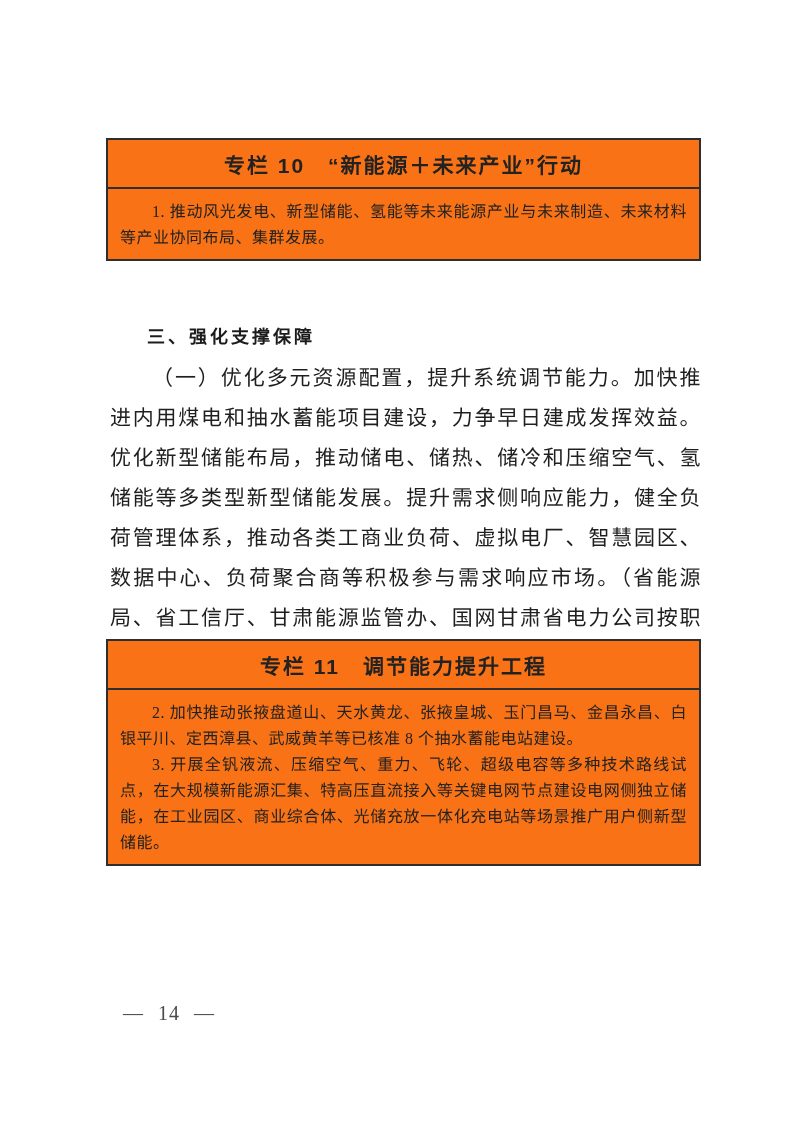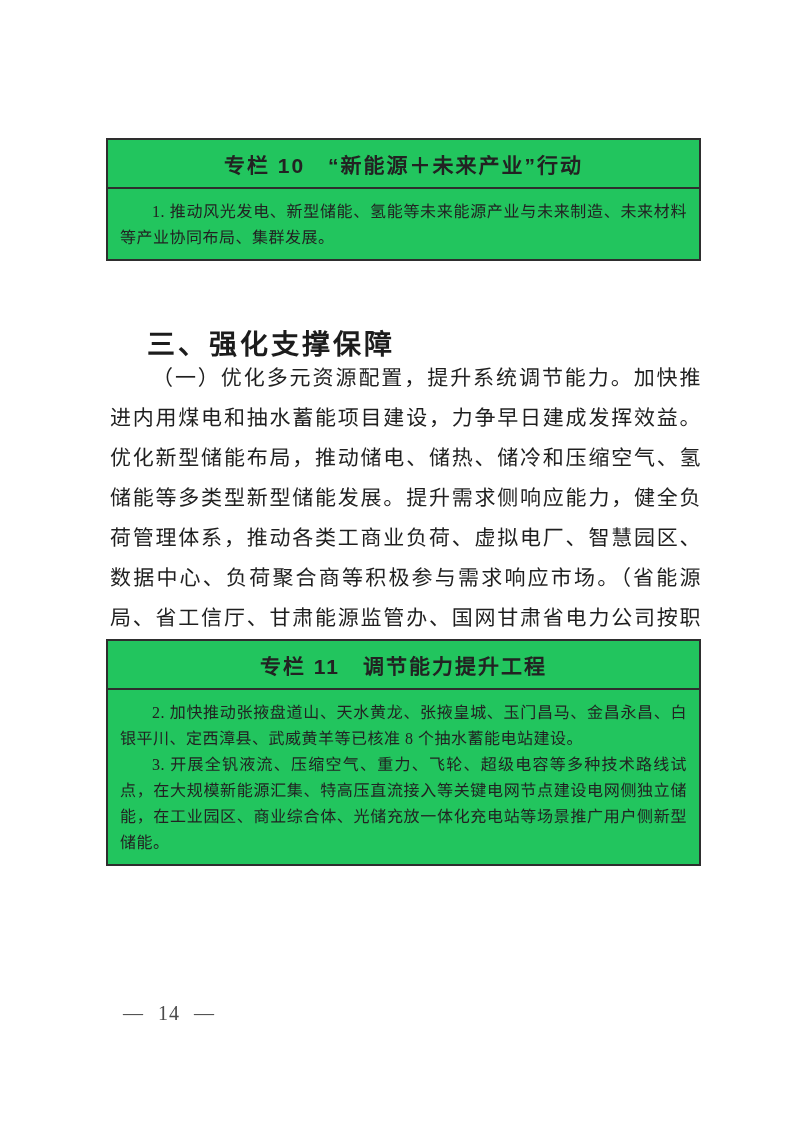--- a/index.html
+++ b/index.html
@@ -15,21 +15,21 @@
     overflow: hidden;
     color: #1f1f1f;
     font-family: "Liberation Serif", "DejaVu Serif", serif;
   }
   
   .doc-box {
     position: absolute;
     left: 106px;
     width: 595px;
     border: 2px solid #2e2e2e;
-    background: #22c55e;
+    background: #f97316;
     box-sizing: border-box;
   }
   .box-title {
     text-align: center;
     font-family: "Liberation Sans", "DejaVu Sans", sans-serif;
     font-weight: bold;
     font-size: 21px;
     letter-spacing: 2px;
     padding: 9px 4px 8px 4px;
     border-bottom: 2px solid #2e2e2e;
@@ -48,21 +48,21 @@
     text-indent: 2em;
   }
   
   .section-heading {
     position: absolute;
     left: 147px;
     top: 322px;
     margin: 0;
     font-family: "Liberation Sans", "DejaVu Sans", sans-serif;
     font-weight: bold;
-    font-size: 28px;
+    font-size: 18px;
     letter-spacing: 3px;
     color: #1c1c1c;
   }
   
   .body-para {
     position: absolute;
     left: 110px;
     width: 592px;
     margin: 0;
     font-size: 21px;

